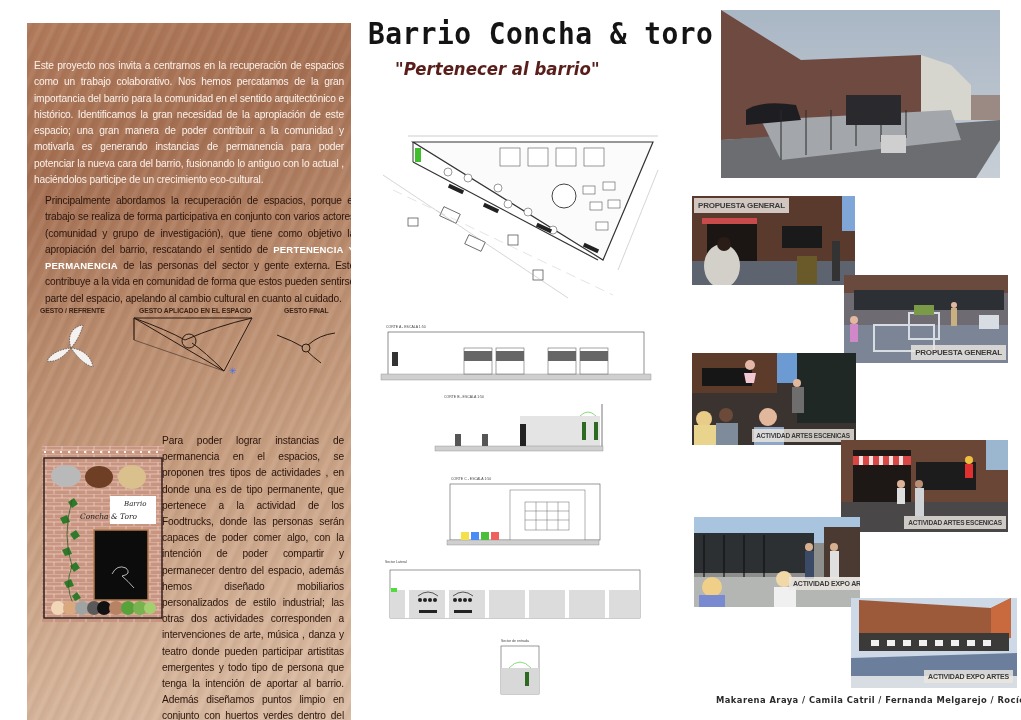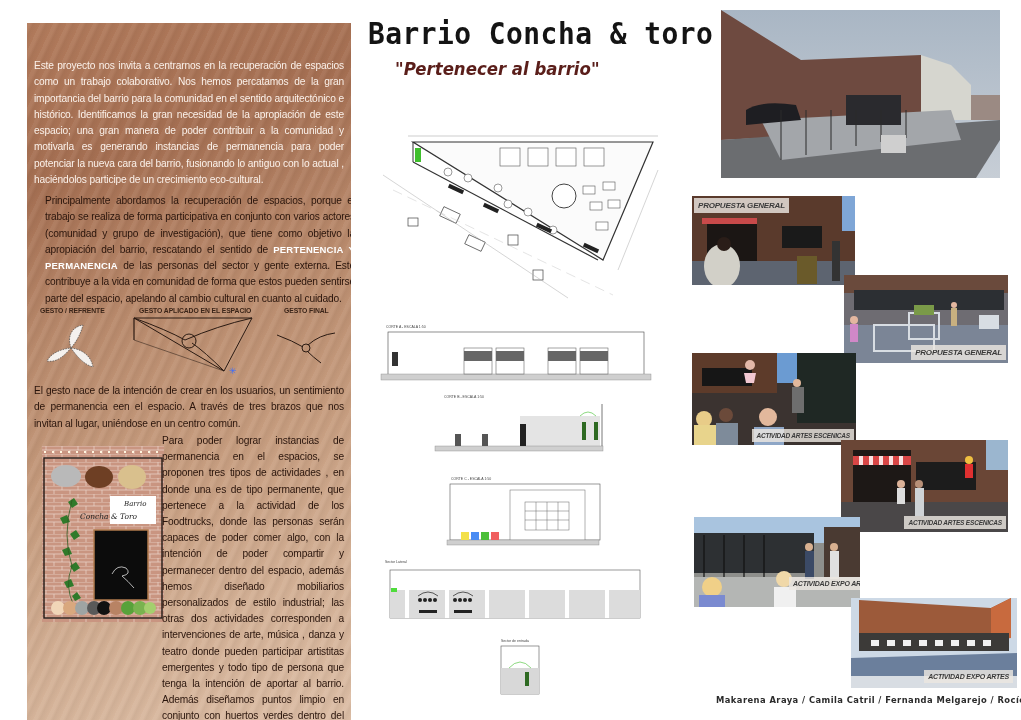--- a/index.html
+++ b/index.html
@@ -54,21 +54,21 @@
     letter-spacing: 0px; white-space: nowrap; font-style: italic; transform: scaleX(0.92); transform-origin: left;
   }
 
   
   .drawing { position: absolute; }
 
   
   .render { position: absolute; overflow: hidden; }
   .render .caption {
     position: absolute; background: rgba(235,230,225,0.82); color: #3a3a3a;
-    font-size: 8px; font-weight: bold; padding: 3px 4px; white-space: nowrap; letter-spacing: -0.2px; font-style: italic;
+    font-size: 8px; font-weight: bold; padding: 3px 4px; white-space: nowrap; letter-spacing: -0.2px;
   }
   .authors {
     position: absolute; left: 716px; top: 694px; font-size: 9.5px; font-weight: bold; color: #2b2b2b;
     letter-spacing: 0.5px; white-space: nowrap; font-family: "DejaVu Sans", sans-serif; transform: scaleX(0.88); transform-origin: left;
   }
 </style>
 </head>
 <body>
 
 <div class="left-panel">
@@ -97,21 +97,20 @@
     <text x="102" y="58" font-size="9" fill="#3a6cff">✳</text>
   </svg>
 
   <svg class="gesture-fig" style="left:248px;top:300px;" width="62" height="42" viewBox="0 0 62 42">
     <path d="M2 12 Q18 18 28 24" fill="none" stroke="#2a1a12" stroke-width="1"></path>
     <path d="M33 22 Q44 12 60 10" fill="none" stroke="#2a1a12" stroke-width="1"></path>
     <path d="M32 28 Q38 34 46 40" fill="none" stroke="#2a1a12" stroke-width="1"></path>
     <circle cx="31" cy="25" r="4" fill="none" stroke="#2a1a12" stroke-width="1"></circle>
   </svg>
 
-  <p class="para p3">El gesto nace de la intención de crear  en los usuarios, un sentimiento de permanencia een el espacio. A través de tres brazos que nos invitan al lugar, uniéndose en un centro común.</p>
 
   <div class="moodboard">
     <svg width="122" height="176" viewBox="0 0 122 176">
       <defs>
         <pattern id="brick" width="16" height="8" patternUnits="userSpaceOnUse">
           <rect width="16" height="8" fill="#c99581"></rect>
           <path d="M0 0 H16 M0 4 H16 M4 0 V4 M12 4 V8" stroke="#e7cfc4" stroke-width="0.8"></path>
         </pattern>
       </defs>
       <rect x="0" y="0" width="122" height="176" fill="url(#brick)"></rect>

